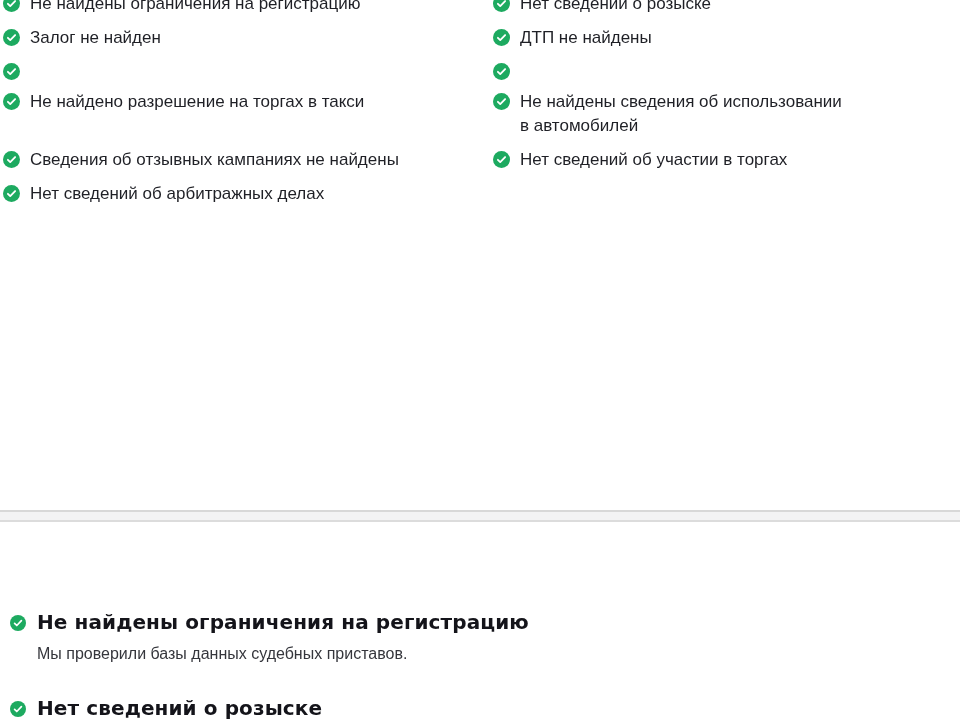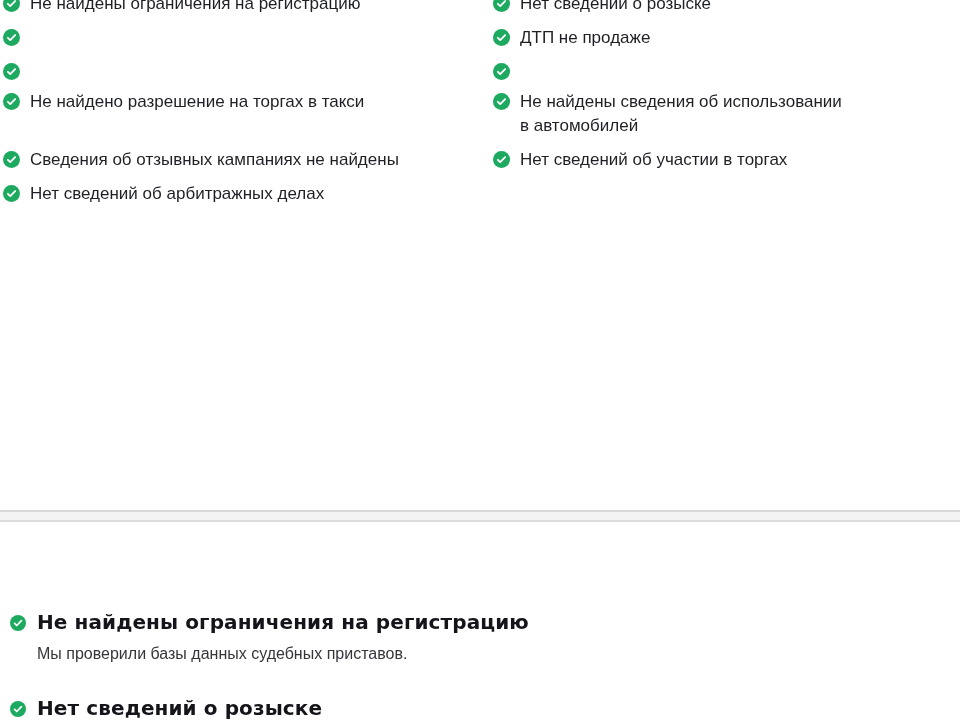--- a/index.html
+++ b/index.html
@@ -103,20 +103,21 @@
         </span>
       <span class="check-label">Не найдены ограничения на регистрацию</span>
     </div>
     <div class="check-item">
       <span class="check-icon">
           <svg viewBox="0 0 16 16">
             <circle cx="8" cy="8" r="8" fill="currentColor"></circle>
             <path d="M4.6 8.3l2.2 2.2 4.6-4.8" stroke="#fff" stroke-width="1.7" fill="none" stroke-linecap="round" stroke-linejoin="round"></path>
           </svg>
         </span>
+      <span class="check-label">Залог не найден</span>
     </div>
     <div class="check-item">
       <span class="check-icon">
           <svg viewBox="0 0 16 16">
             <circle cx="8" cy="8" r="8" fill="currentColor"></circle>
             <path d="M4.6 8.3l2.2 2.2 4.6-4.8" stroke="#fff" stroke-width="1.7" fill="none" stroke-linecap="round" stroke-linejoin="round"></path>
           </svg>
         </span>
     </div>
     <div class="check-item">
@@ -156,21 +157,21 @@
         </span>
       <span class="check-label">Нет сведений о розыске</span>
     </div>
     <div class="check-item">
       <span class="check-icon">
           <svg viewBox="0 0 16 16">
             <circle cx="8" cy="8" r="8" fill="currentColor"></circle>
             <path d="M4.6 8.3l2.2 2.2 4.6-4.8" stroke="#fff" stroke-width="1.7" fill="none" stroke-linecap="round" stroke-linejoin="round"></path>
           </svg>
         </span>
-      <span class="check-label">ДТП не продаже</span>
+      <span class="check-label">ДТП не найдены</span>
     </div>
     <div class="check-item">
       <span class="check-icon">
           <svg viewBox="0 0 16 16">
             <circle cx="8" cy="8" r="8" fill="currentColor"></circle>
             <path d="M4.6 8.3l2.2 2.2 4.6-4.8" stroke="#fff" stroke-width="1.7" fill="none" stroke-linecap="round" stroke-linejoin="round"></path>
           </svg>
         </span>
     </div>
     <div class="check-item">

